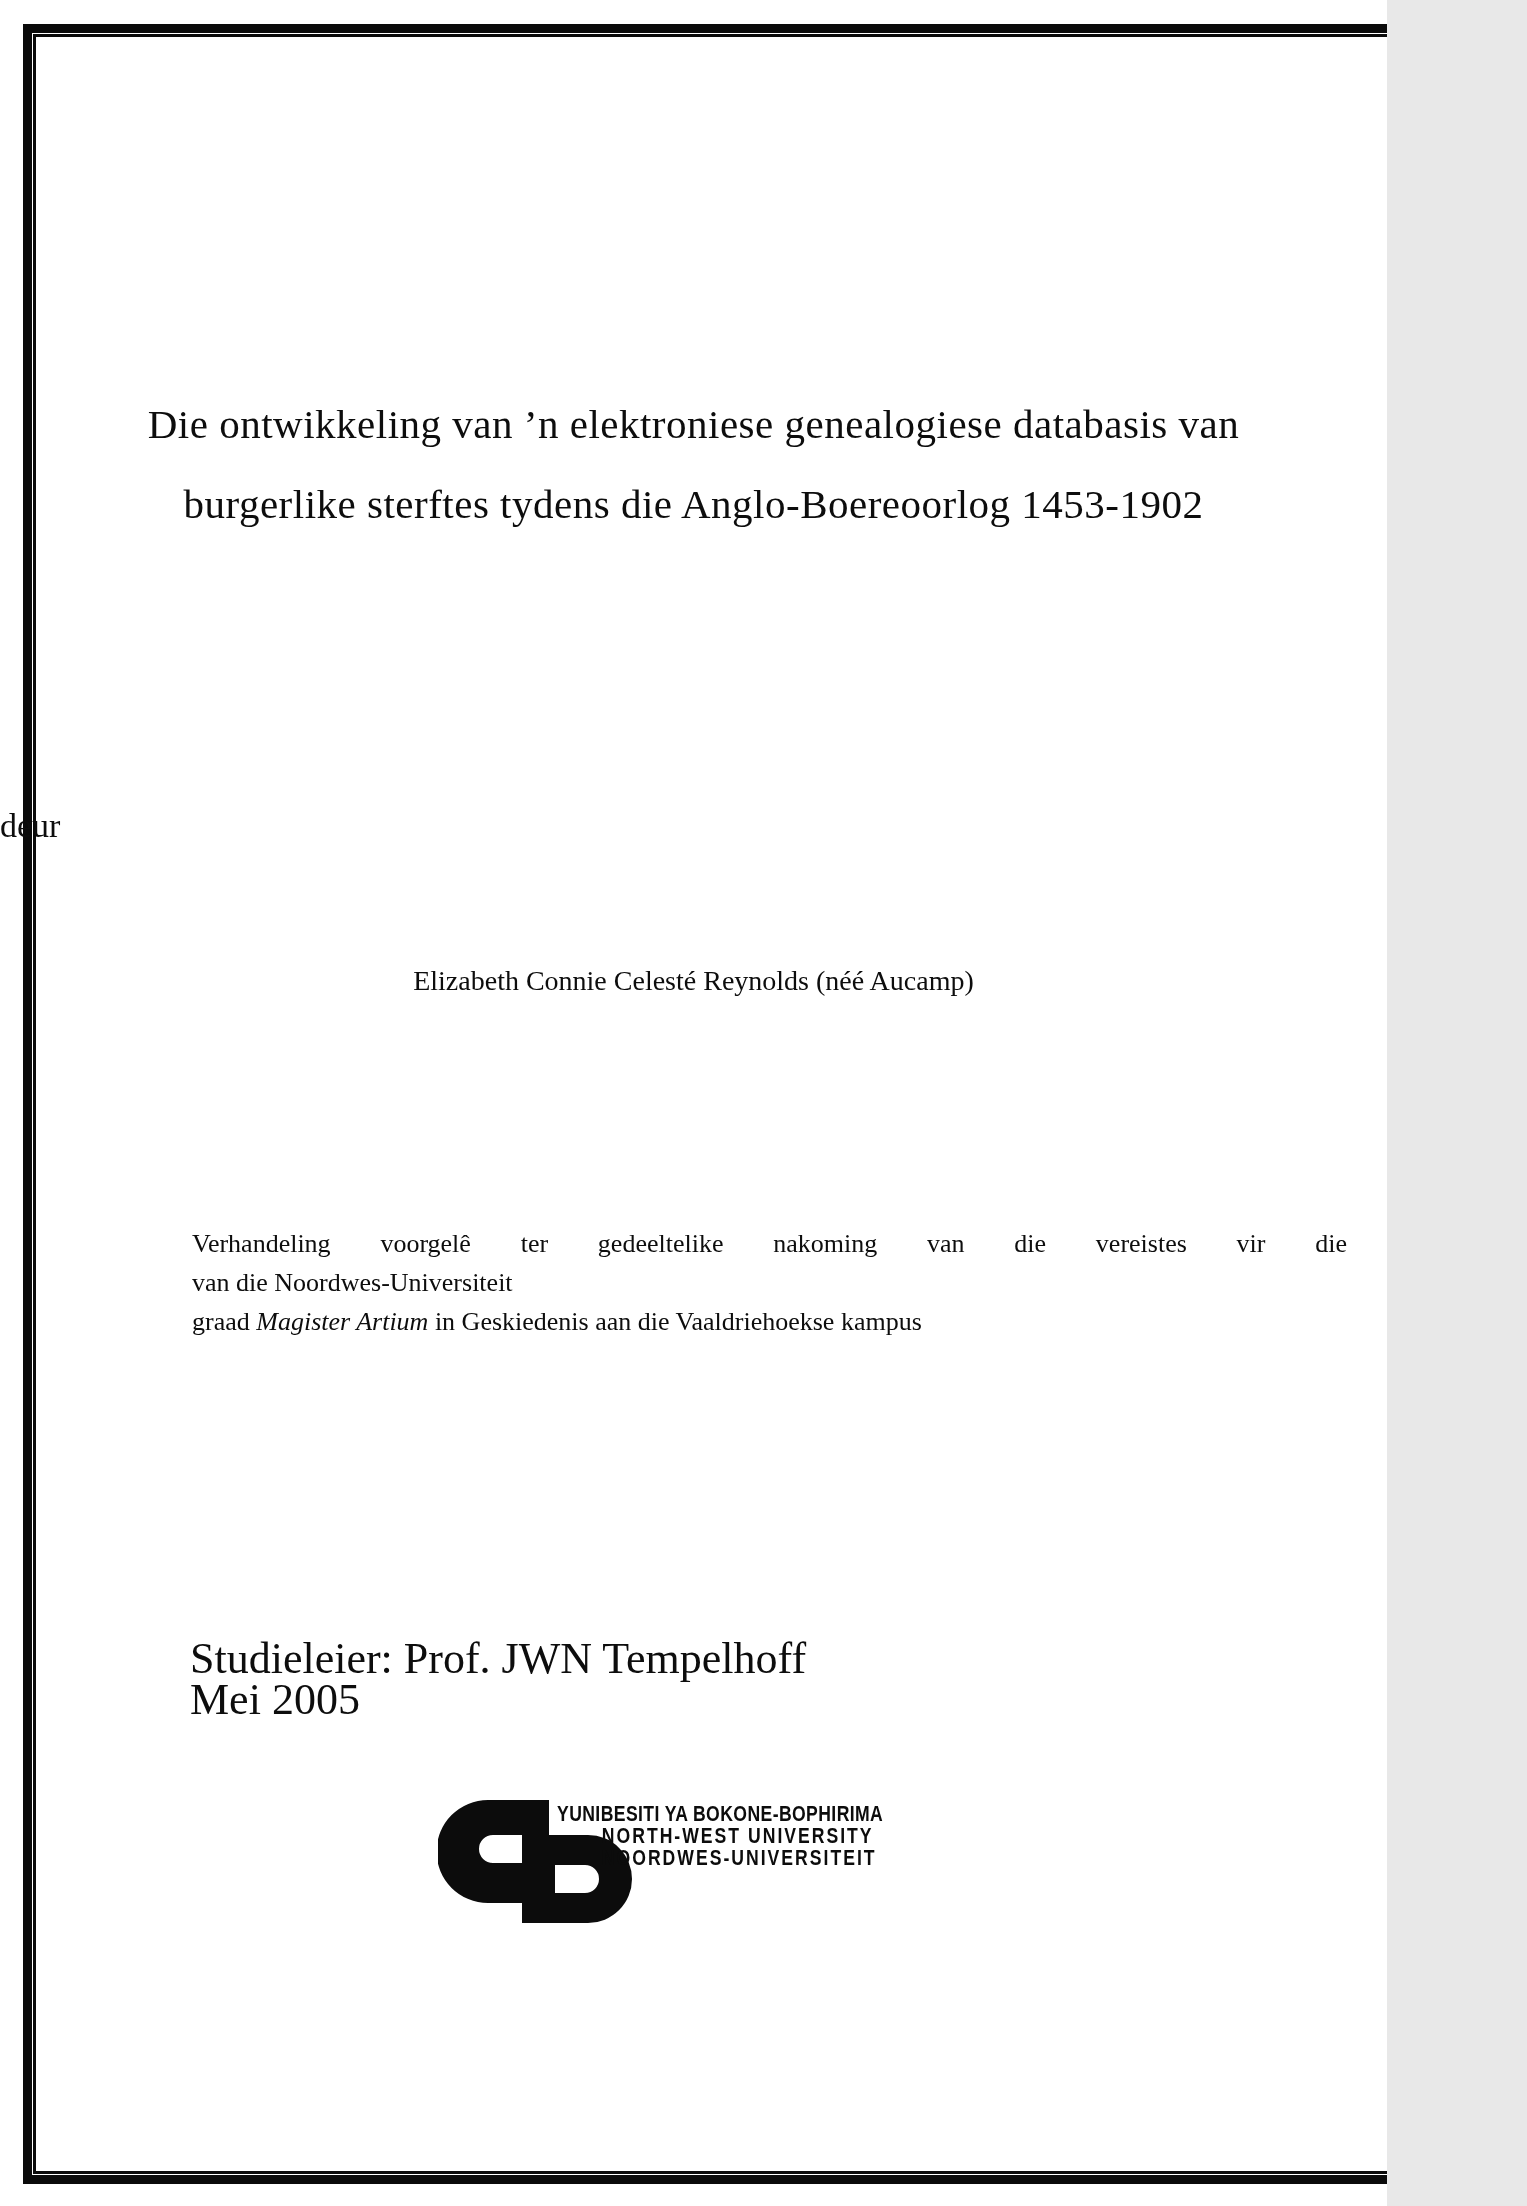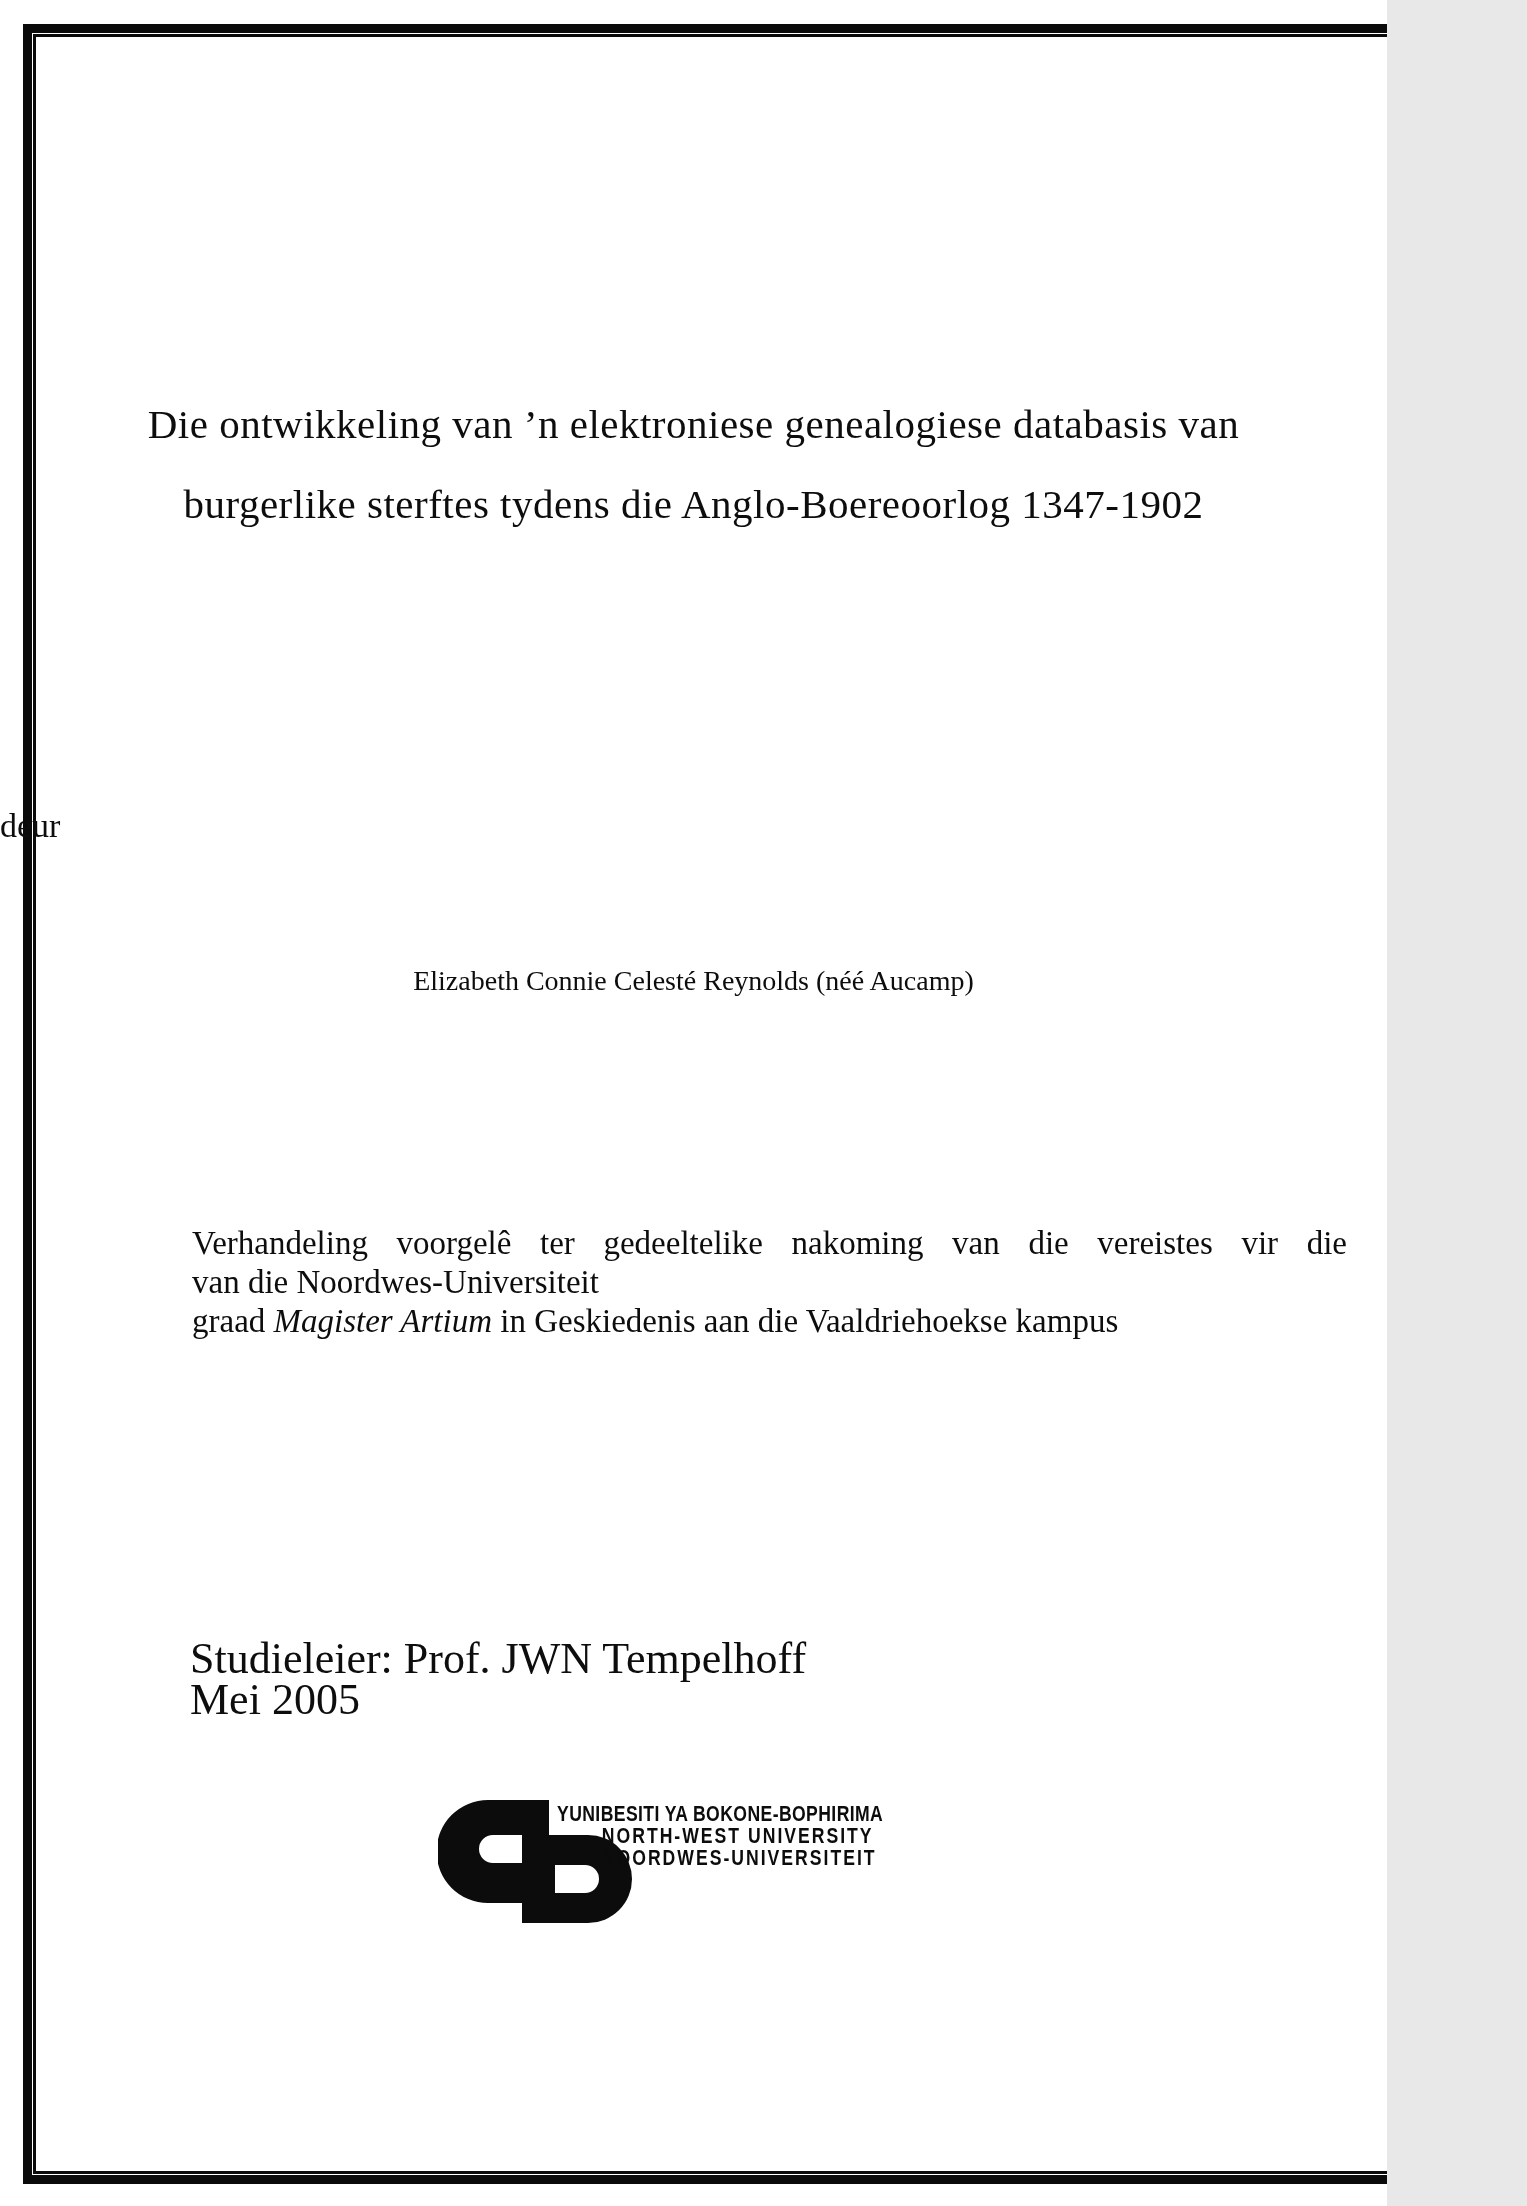--- a/index.html
+++ b/index.html
@@ -42,21 +42,21 @@
     position: absolute;
     left: 0; right: 0; top: 959px;
     text-align: center;
     font-size: 28px;
     line-height: 44px;
   }
   .statement {
     position: absolute;
     left: 192px; top: 1224px;
     width: 1155px;
-    font-size: 33px;
+    font-size: 26px;
     line-height: 39px;
   }
   .statement .just {
     text-align: justify;
     text-align-last: justify;
   }
   .italic { font-style: italic; }
   .supervisor-block {
     position: absolute;
     left: 190px; top: 1638px;
@@ -92,21 +92,21 @@
 <body>
 
 <div class="page">
 
   <div class="frame-outer">
     <div class="frame-inner"></div>
   </div>
 
   <div class="title-block">
     <div>Die ontwikkeling van ’n elektroniese genealogiese databasis van</div>
-    <div>burgerlike sterftes tydens die Anglo-Boereoorlog 1347-1902</div>
+    <div>burgerlike sterftes tydens die Anglo-Boereoorlog 1453-1902</div>
   </div>
 
   <div class="byline">deur</div>
 
   <div class="author">Elizabeth Connie Celesté Reynolds (néé Aucamp)</div>
 
   <div class="statement">
     <div class="just">Verhandeling voorgelê ter gedeeltelike nakoming van die vereistes vir die</div>
     <div>van die Noordwes-Universiteit</div>
     <div><span>graad </span><span class="italic">Magister Artium</span><span> in Geskiedenis aan die Vaaldriehoekse kampus</span></div>

